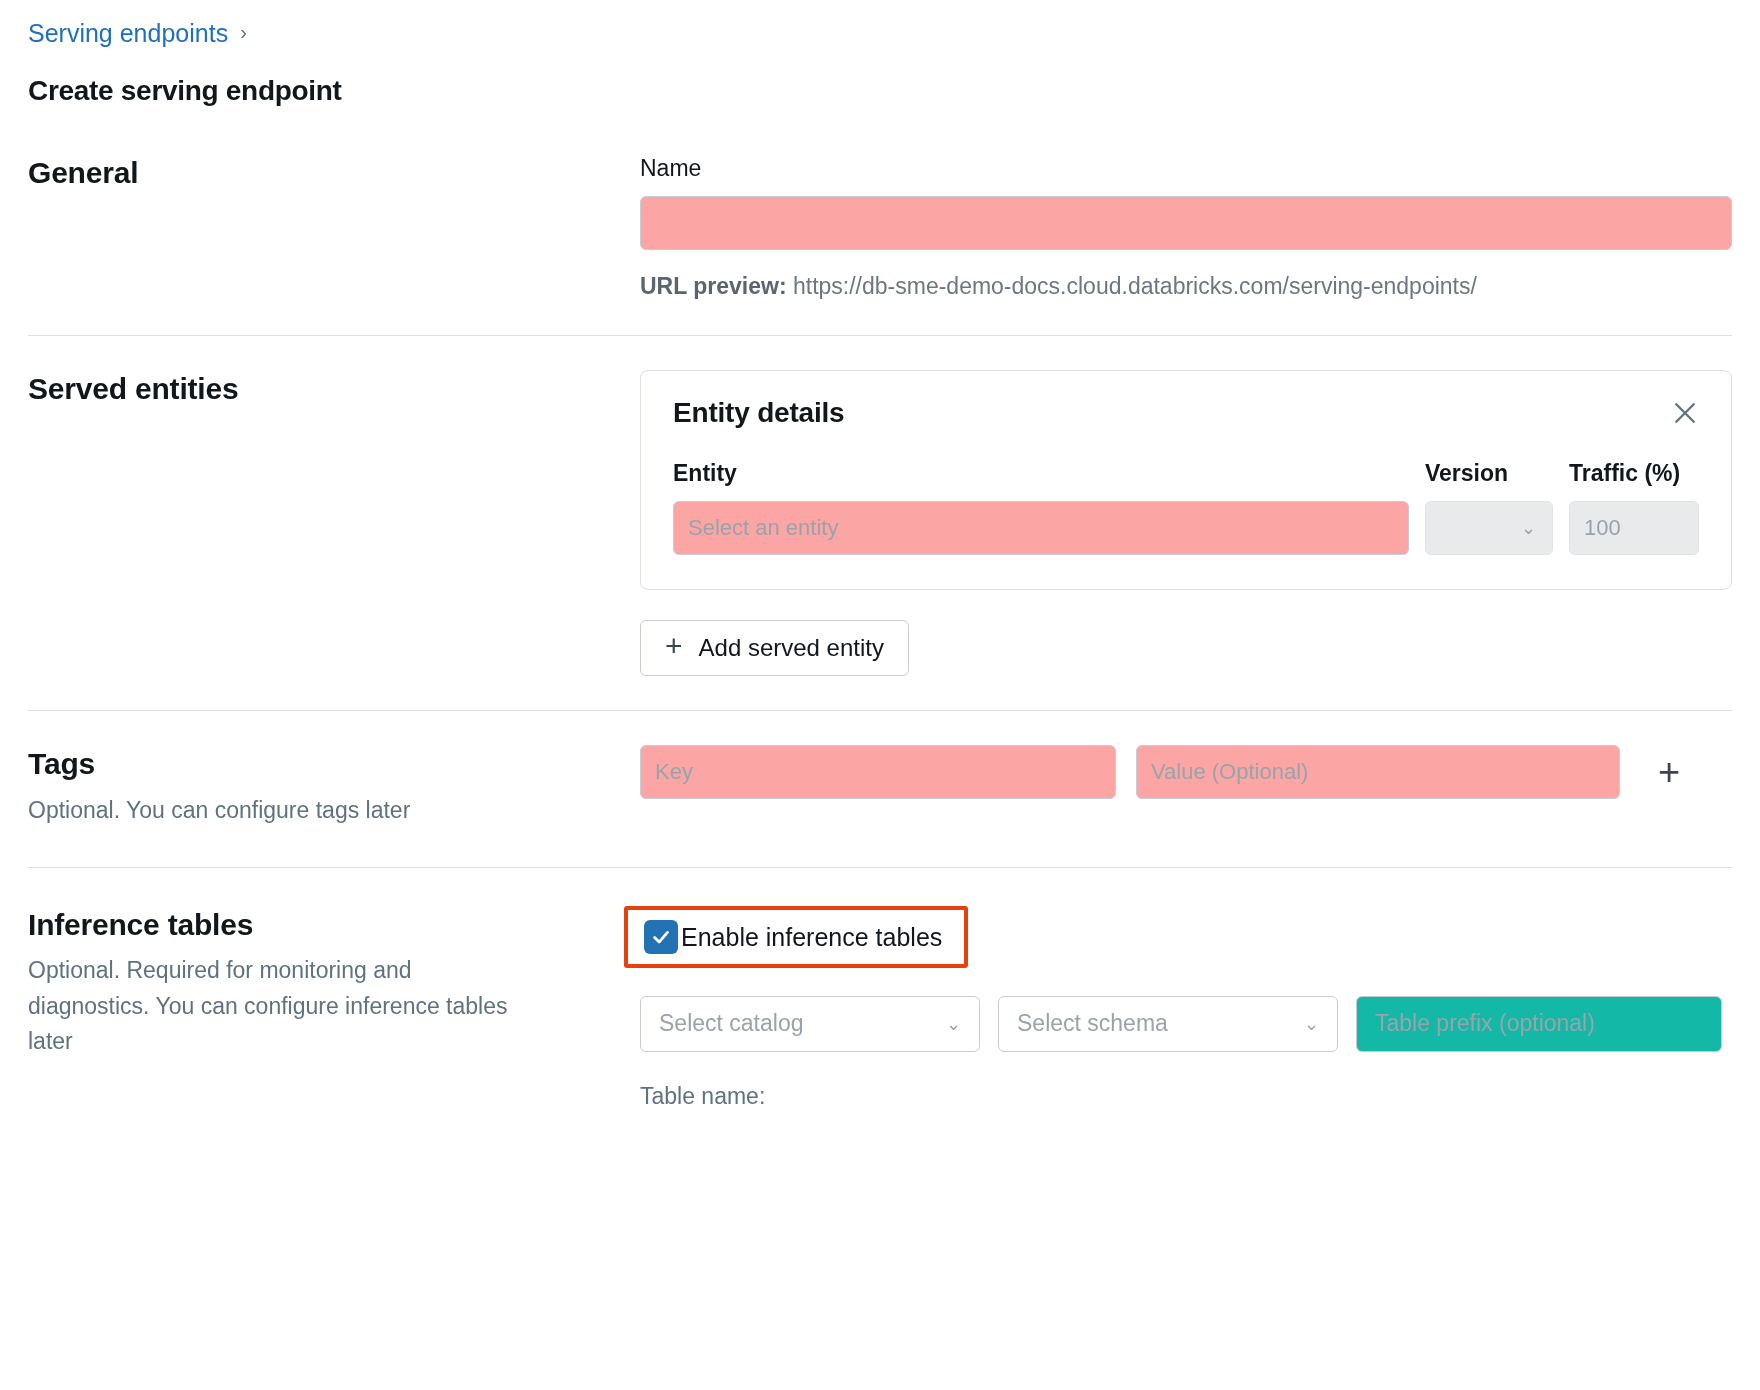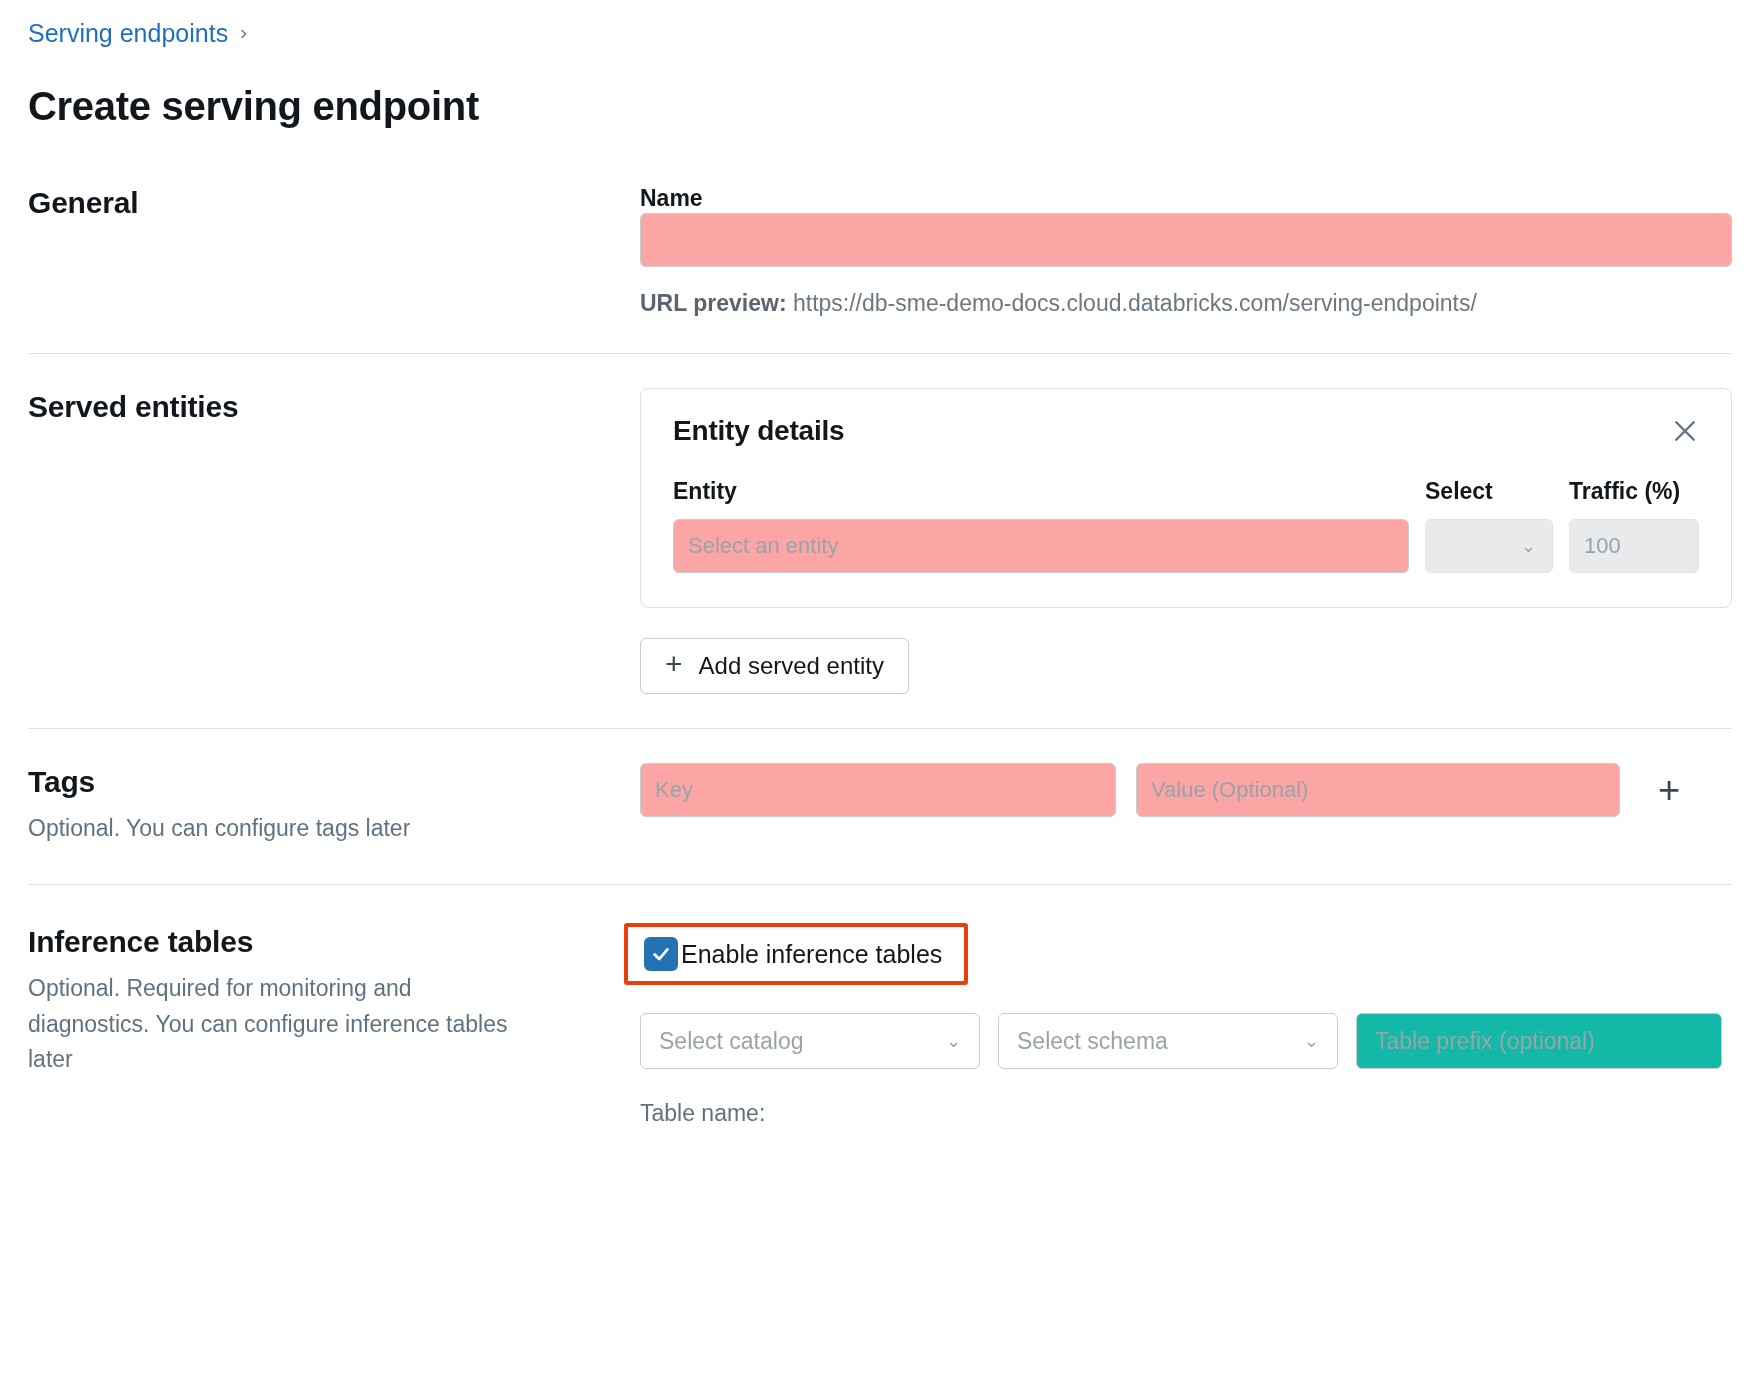--- a/index.html
+++ b/index.html
@@ -34,21 +34,21 @@
   }
   .breadcrumb-chevron {
     color: #5F7281;
     font-size: 20px;
     line-height: 1;
     display: inline-block;
     transform: translateY(-1px);
   }
   .page-title {
     padding: 12px 0 0 28px;
-    font-size: 40px;
+    font-size: 28px;
     font-weight: 700;
     letter-spacing: -0.3px;
     line-height: 1.15;
   }
   
   .section {
     display: flex;
     align-items: flex-start;
     padding: 0 28px;
   }
@@ -77,23 +77,23 @@
   }
   .divider {
     height: 1px;
     background: #DDE0E4;
     margin: 0 28px;
   }
   
   .general-sec { padding-top: 28px; padding-bottom: 34px; }
   .field-label {
     font-size: 23px;
-    font-weight: 700;
+    font-weight: 400;
     line-height: 1.3;
-    margin-bottom: 0;
+    margin-bottom: 12px;
   }
   .text-input {
     width: 100%;
     height: 54px;
     border: 1px solid #C9CDD1;
     border-radius: 6px;
     background: #fca5a5;
     font-size: 22px;
     font-family: "Liberation Sans", sans-serif;
     padding: 0 14px;
@@ -324,21 +324,21 @@
         <h3 class="entity-card-title">Entity details</h3>
 
         <button class="close-btn" aria-label="close">
           <svg width="30" height="30" viewBox="0 0 24 24" fill="none" aria-hidden="true">
             <path d="M5 5 L19 19 M19 5 L5 19" stroke="#5F7281" stroke-width="1.9" stroke-linecap="round"></path>
           </svg>
         </button>
 
         <div class="entity-head-row">
           <div class="col-entity col-head">Entity</div>
-          <div class="col-version col-head">Select</div>
+          <div class="col-version col-head">Version</div>
           <div class="col-traffic col-head">Traffic (%)</div>
         </div>
 
         <div class="entity-input-row">
           <div class="col-entity">
             <input class="text-input" type="text" value="" placeholder="Select an entity" style="">
           </div>
           <div class="col-version">
             <div class="disabled-box select">
               <span class="chev">⌄</span>

